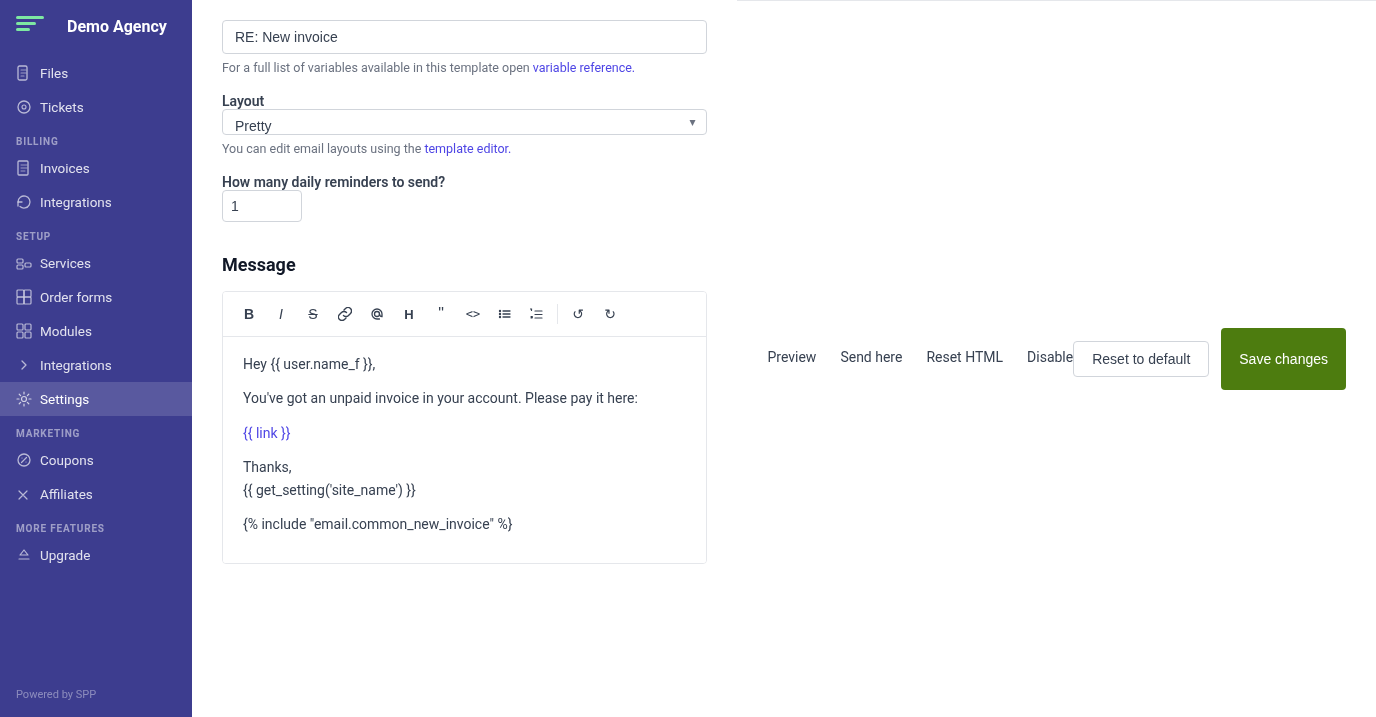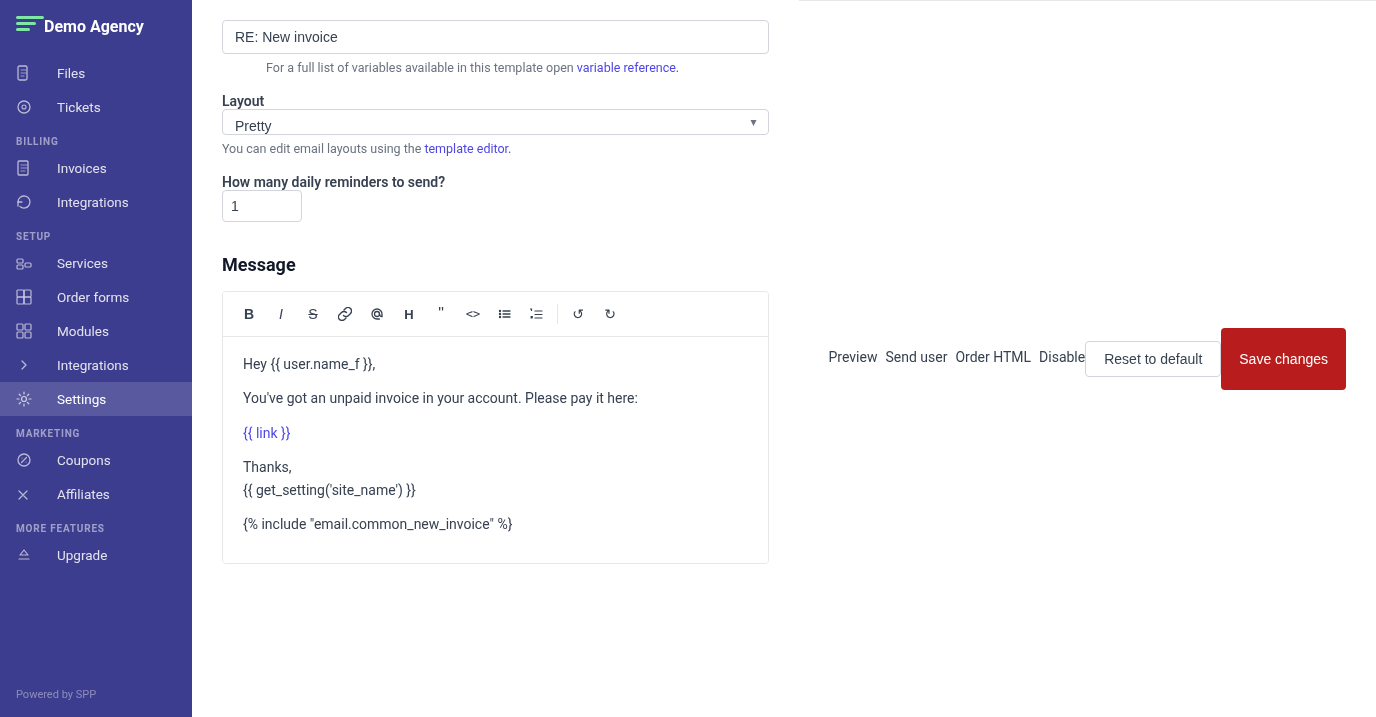--- a/index.html
+++ b/index.html
@@ -12,21 +12,21 @@
       background: #3d3d8f;
       color: #fff;
       display: flex;
       flex-direction: column;
       height: 100%;
       overflow-y: auto;
     }
     .sidebar-logo {
       display: flex;
       align-items: center;
-      gap: 0;
+      gap: 23px;
       padding: 16px 16px 20px 16px;
       font-weight: 700;
       font-size: 16px;
       color: #fff;
     }
     .logo-icon {
       width: 28px;
       height: 20px;
       display: flex;
       flex-direction: column;
@@ -45,21 +45,21 @@
       font-size: 10px;
       font-weight: 700;
       letter-spacing: 0.08em;
       text-transform: uppercase;
       color: rgba(255,255,255,0.5);
       padding: 12px 16px 4px 16px;
     }
     .sidebar-item {
       display: flex;
       align-items: center;
-      gap: 25px;
+      gap: 8px;
       padding: 9px 16px;
       font-size: 13.5px;
       color: rgba(255,255,255,0.85);
       cursor: pointer;
       border-radius: 0;
       transition: background 0.15s;
     }
     .sidebar-item.active { background: rgba(255,255,255,0.15); color: #fff; }
     .sidebar-item-icon { width: 16px; height: 16px; opacity: 0.8; flex-shrink: 0; }
 
@@ -92,21 +92,20 @@
       padding: 8px 12px;
       font-size: 14px;
       color: #374151;
       outline: none;
     }
 
     .hint-text {
       font-size: 12.5px;
       color: #6b7280;
       margin-top: 6px;
-      margin-left: 44px;
     }
     .hint-text a { color: #4f46e5; text-decoration: none; }
 
     .section-label {
       font-size: 14px;
       font-weight: 600;
       color: #374151;
       margin-top: 18px;
       margin-bottom: 0;
     }
@@ -222,48 +221,49 @@
     .bottom-bar {
       border-top: 1px solid #e5e7eb;
       padding: 14px 30px;
       display: flex;
       align-items: center;
       justify-content: space-between;
       background: #fff;
     }
     .bottom-tabs {
       display: flex;
-      gap: 8px;
+      gap: 24px;
     }
     .bottom-tab {
       font-size: 14px;
       color: #374151;
       cursor: pointer;
       padding-bottom: 2px;
       border-bottom: 2px solid transparent;
     }
 
     .bottom-actions {
       display: flex;
+      gap: 12px;
       align-items: center;
     }
     .btn-reset {
       padding: 9px 18px;
       border: 1px solid #d1d5db;
       border-radius: 4px;
       background: #fff;
       color: #374151;
       font-size: 14px;
       cursor: pointer;
     }
     .btn-save {
       padding: 23px 18px;
       border: none;
       border-radius: 4px;
-      background: #b91c1c;
+      background: #4d7c0f;
       color: #fff;
       font-size: 14px;
       font-weight: 500;
       cursor: pointer;
     }
 
     
     svg { display: inline-block; vertical-align: middle; }
   </style>
 </head>
@@ -471,22 +471,22 @@
         <p><a href="#" class="editor-link">{{ link }}</a></p>
         <p>Thanks,<br>{{ get_setting('site_name') }}</p>
         <p>{% include "email.common_new_invoice" %}</p>
       </div>
     </div>
   </div>
 
   <div class="bottom-bar">
     <div class="bottom-tabs">
       <span class="bottom-tab">Preview</span>
-      <span class="bottom-tab">Send user</span>
-      <span class="bottom-tab">Order HTML</span>
+      <span class="bottom-tab">Send here</span>
+      <span class="bottom-tab">Reset HTML</span>
       <span class="bottom-tab">Disable</span>
     </div>
     <div class="bottom-actions">
       <button class="btn-reset">Reset to default</button>
       <button class="btn-save">Save changes</button>
     </div>
   </div>
 </div>
 
 </body></html>

